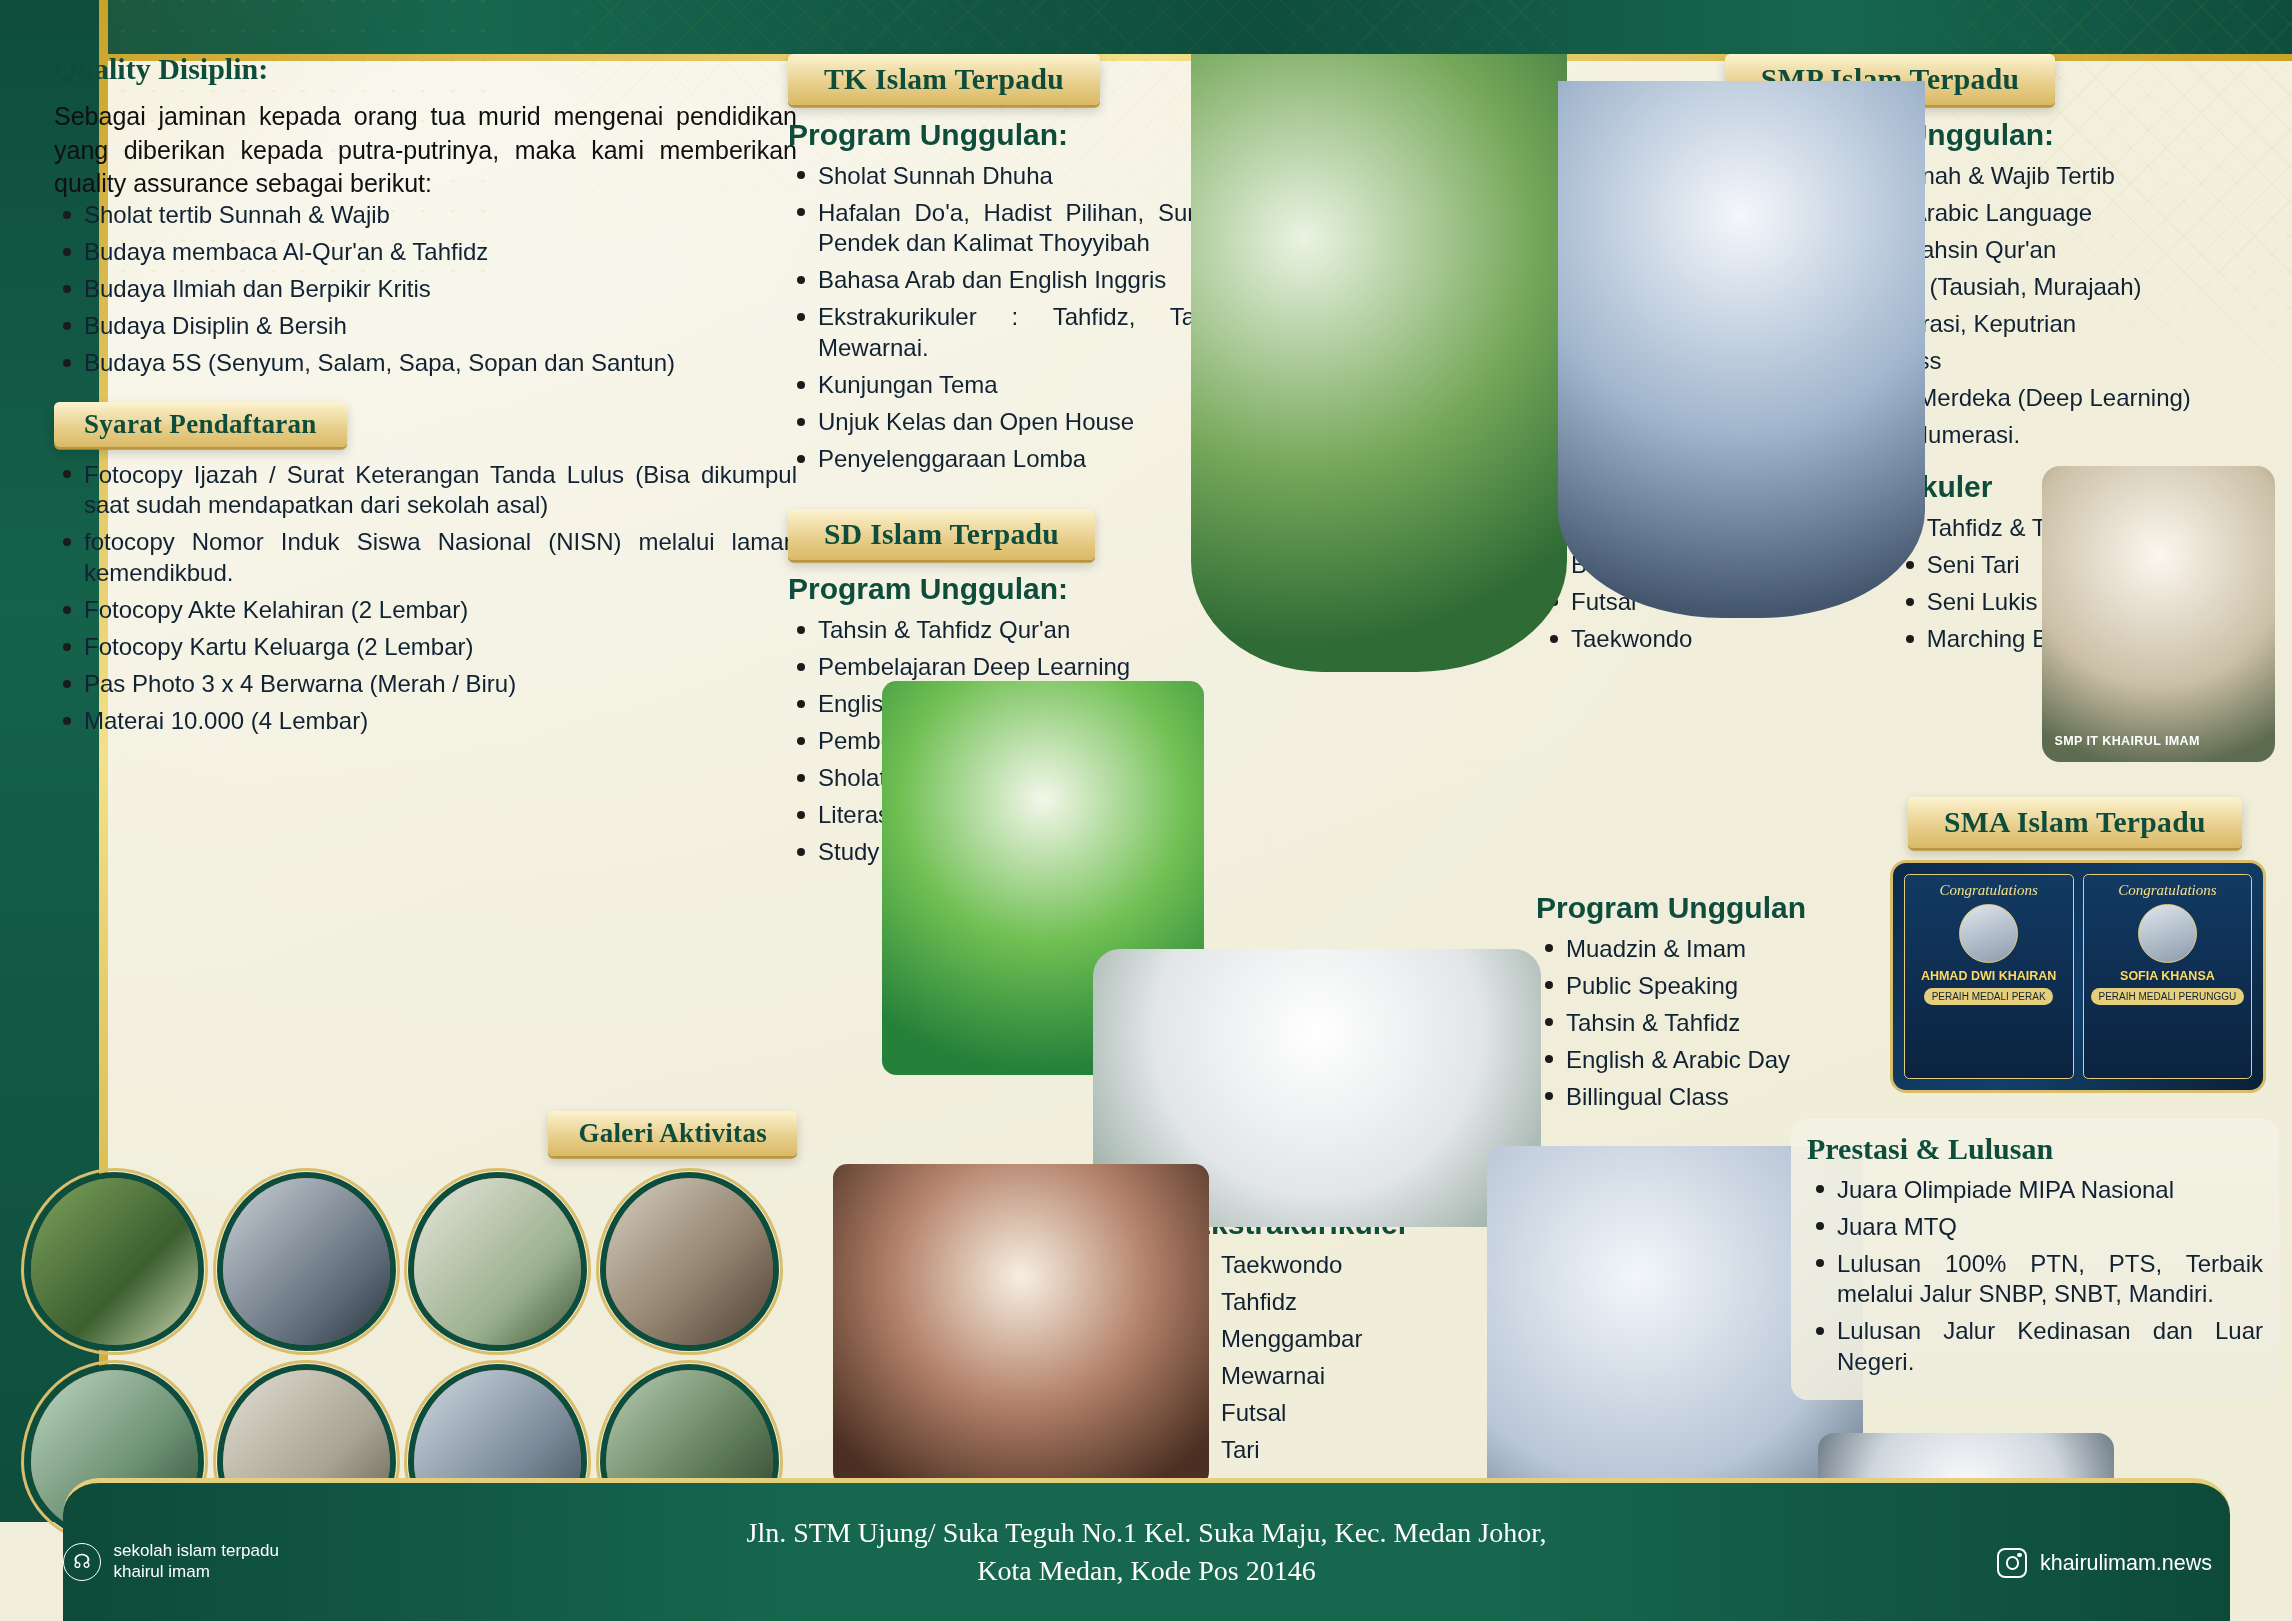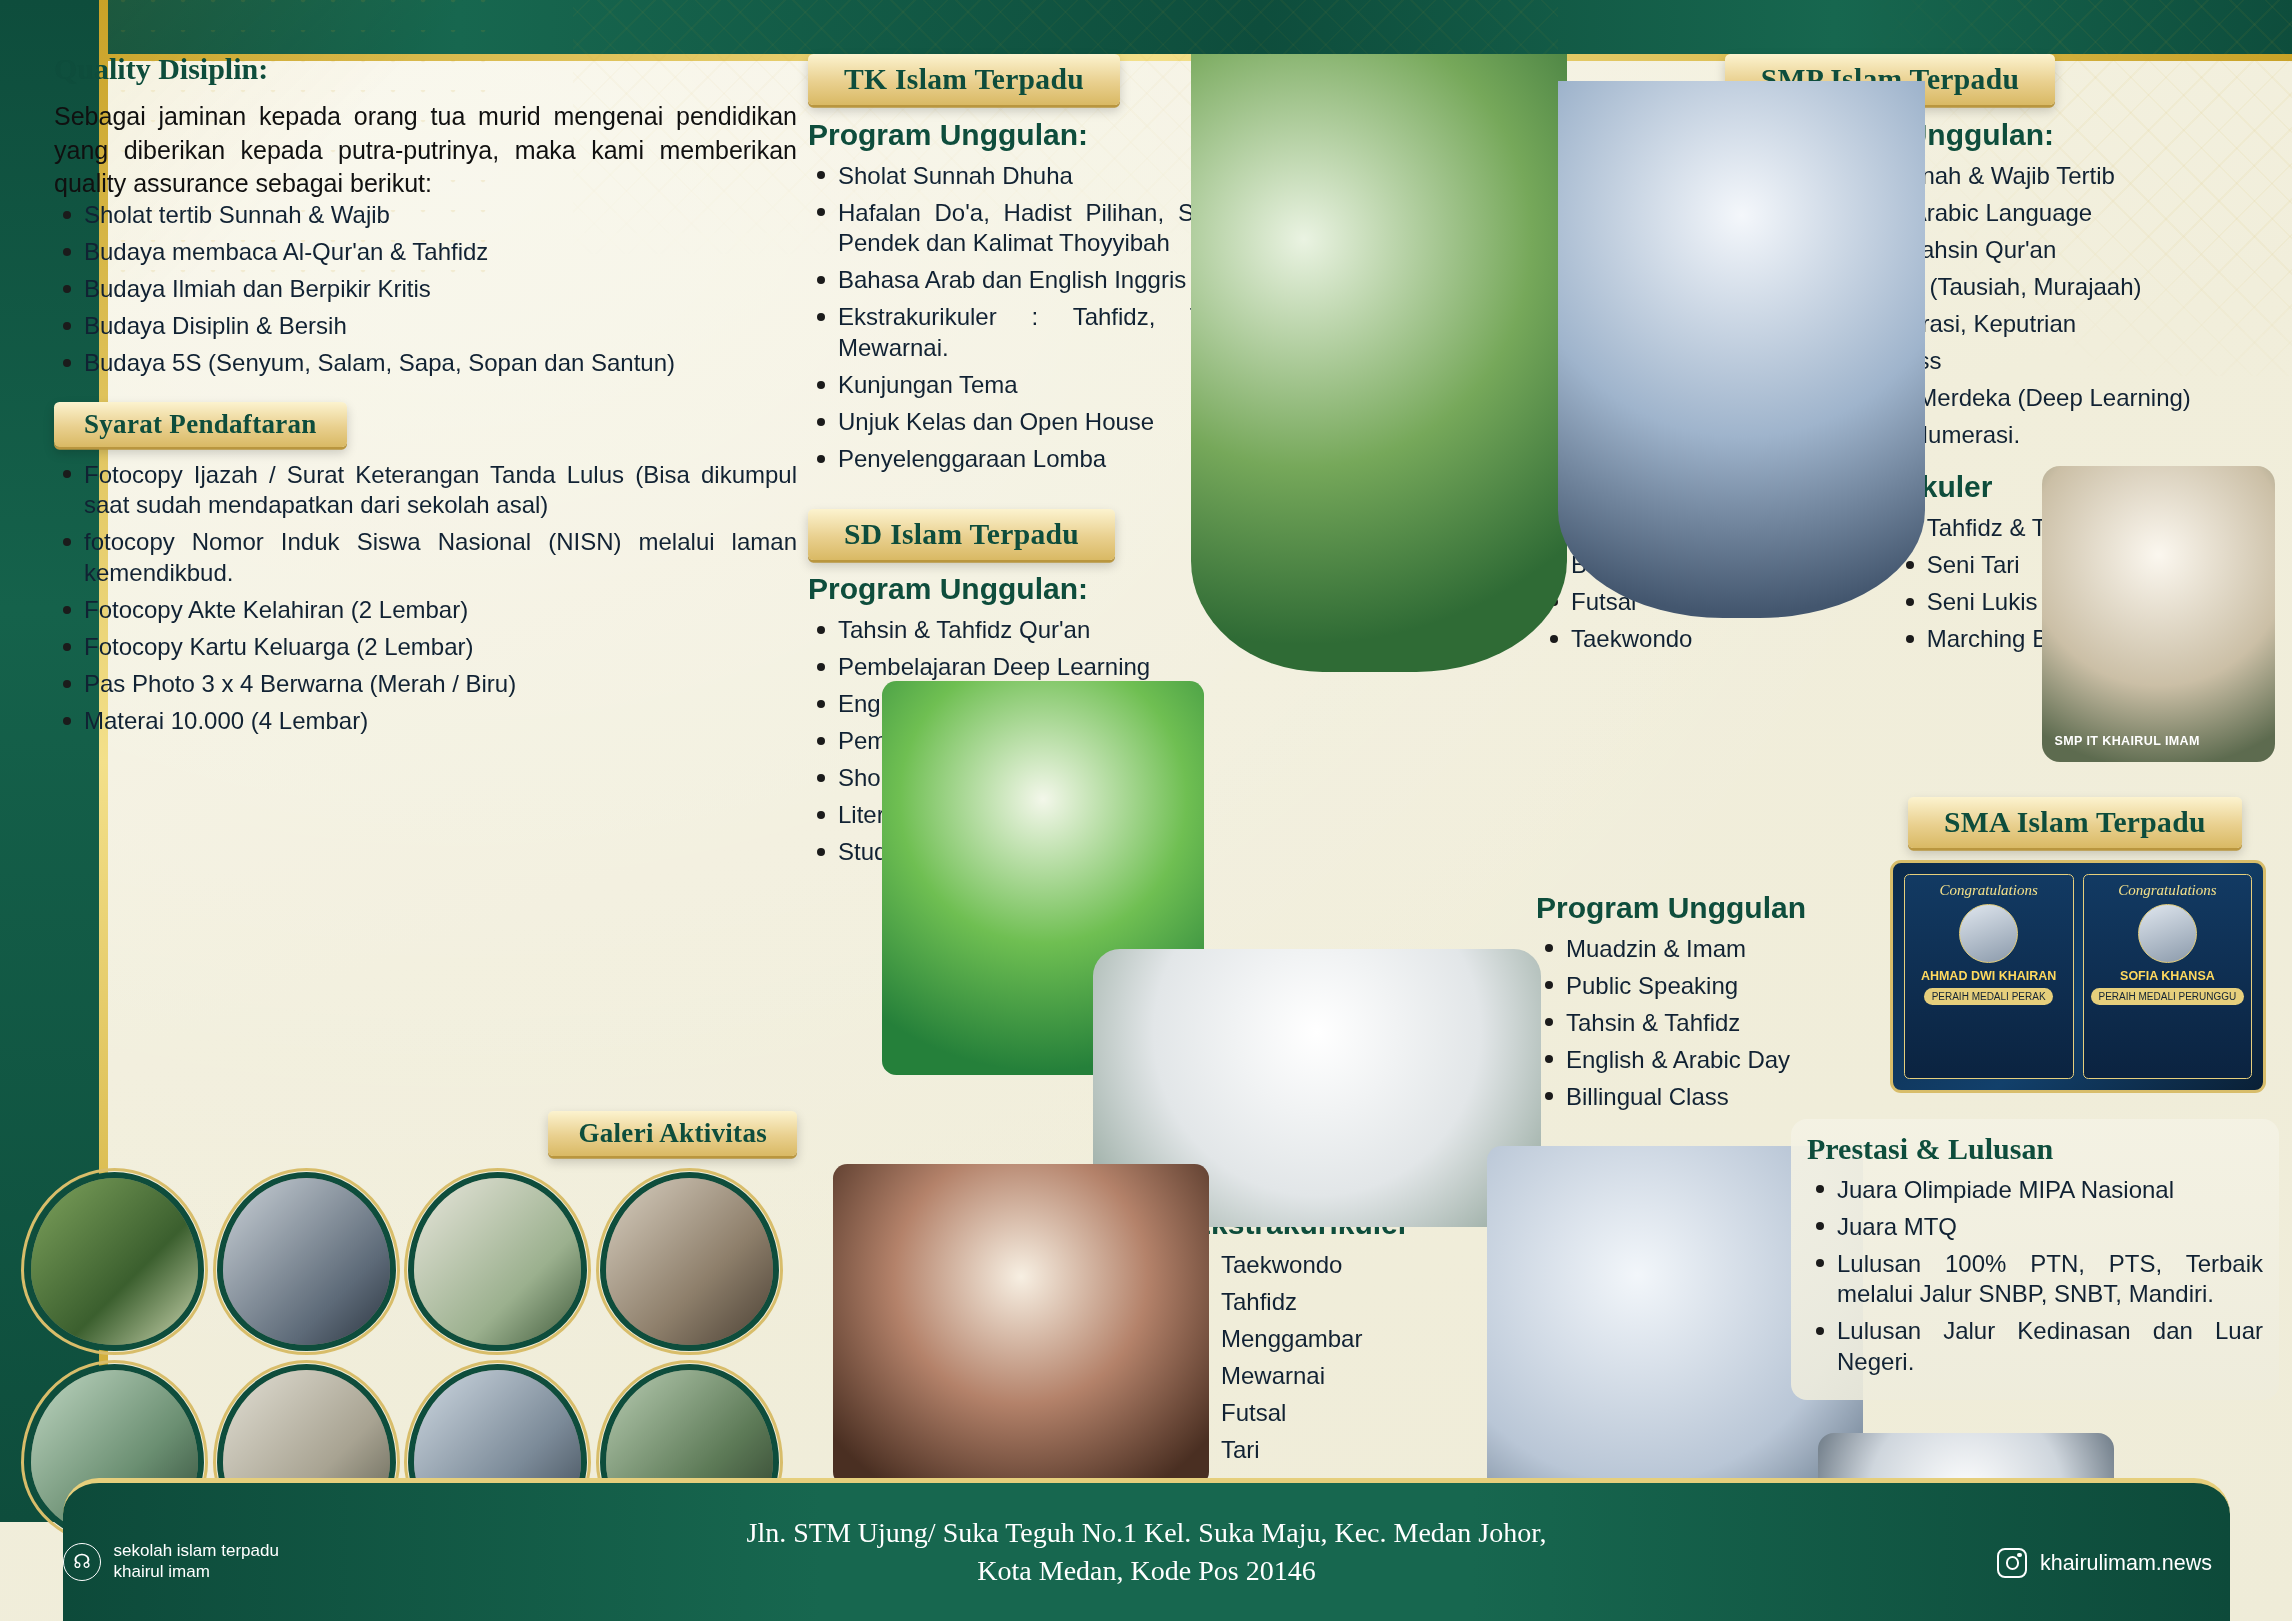--- a/index.html
+++ b/index.html
@@ -112,21 +112,21 @@
   }
   p.body {
     font-size:25px; line-height:1.33; color:#101010; text-align:justify;
   }
 
   
   .col-left { position:absolute; left:54px; top:52px; width:743px; }
   .qa-title { font-family:"Liberation Serif", serif; font-weight:bold; color:#0e4d3c; font-size:30px; margin-bottom:14.3px; }
   .ribbon-sm { font-size:27px; padding:7.2px 30px; }
 
-  .col-mid { position:absolute; left:788px; top:54px; width:502px;margin-left:20px; }
+  .col-mid { position:absolute; left:788px; top:54px; width:502px; }
   .col-smp { position:absolute; left:1514px; top:54px; width:752px; }
 
   
   .gallery-wrap{ position:absolute; left:9px; top:1111px; width:788px; }
   .gal-grid{ display:grid; grid-template-columns:repeat(4,179px); gap:12.5px; margin-top:16px; margin-left:16px;}
   .gal-cell{
     width:179px;height:179px;border-radius:50% 50% 50% 50%/55% 55% 45% 45%;
     border:6.3px solid #0e4d3c; outline:3.6px solid #d8bd6a; outline-offset:1.8px;
     background:#6d7f6a; overflow:hidden; position:relative;
   }
@@ -157,21 +157,21 @@
   .ph-group-main { left:1093px; top:949px; width:448px; height:278px; border-radius:27px; }
   .ph-dance-main { left:833px; top:1164px; width:376px; height:322px; }
   .ph-girl-main { left:2042px; top:466px; width:233px; height:296px; border-radius:18px; }
   .ph-sma-main { left:1487px; top:1146px; width:376px; height:430px; }
   .ph-lab-main { left:1818px; top:1433px; width:296px; height:161px; border-radius:16px; }
 
   
   .cert-card {
     position:absolute; left:1890px; top:860px; width:376px; height:233px;
     background:linear-gradient(135deg,#0c2a4a,#12406b 55%,#0a2036);
-    border:3.6px solid #d8bd6a; border-radius:11px; color:#fff;
+    border:3.6px solid #d8bd6a; border-radius:16px; color:#fff;
     display:flex; gap:9px; padding:10.7px;
   }
   .cert-half{flex:1;background:linear-gradient(180deg,#123a63,#0b2340);border:1.8px solid #e6cf7c;border-radius:5.4px;
     display:flex;flex-direction:column;align-items:center;justify-content:flex-start;padding:7.2px 3.6px;}
   .cert-cong{font-family:"Liberation Serif",serif;font-style:italic;font-size:15px;color:#f3e08a;}
   .cert-face{width:59px;height:59px;border-radius:50%;background:linear-gradient(160deg,#dfe6ee,#8b9aab);margin:5.4px 0;border:1.8px solid #e6cf7c;}
   .cert-name{font-size:12.5px;font-weight:bold;text-align:center;line-height:1.15;color:#ffd95e;}
   .cert-badge{margin-top:5.4px;font-size:10px;background:#e6cf7c;color:#123;border-radius:9px;padding:2.7px 7.2px;white-space:nowrap;}
 
   

